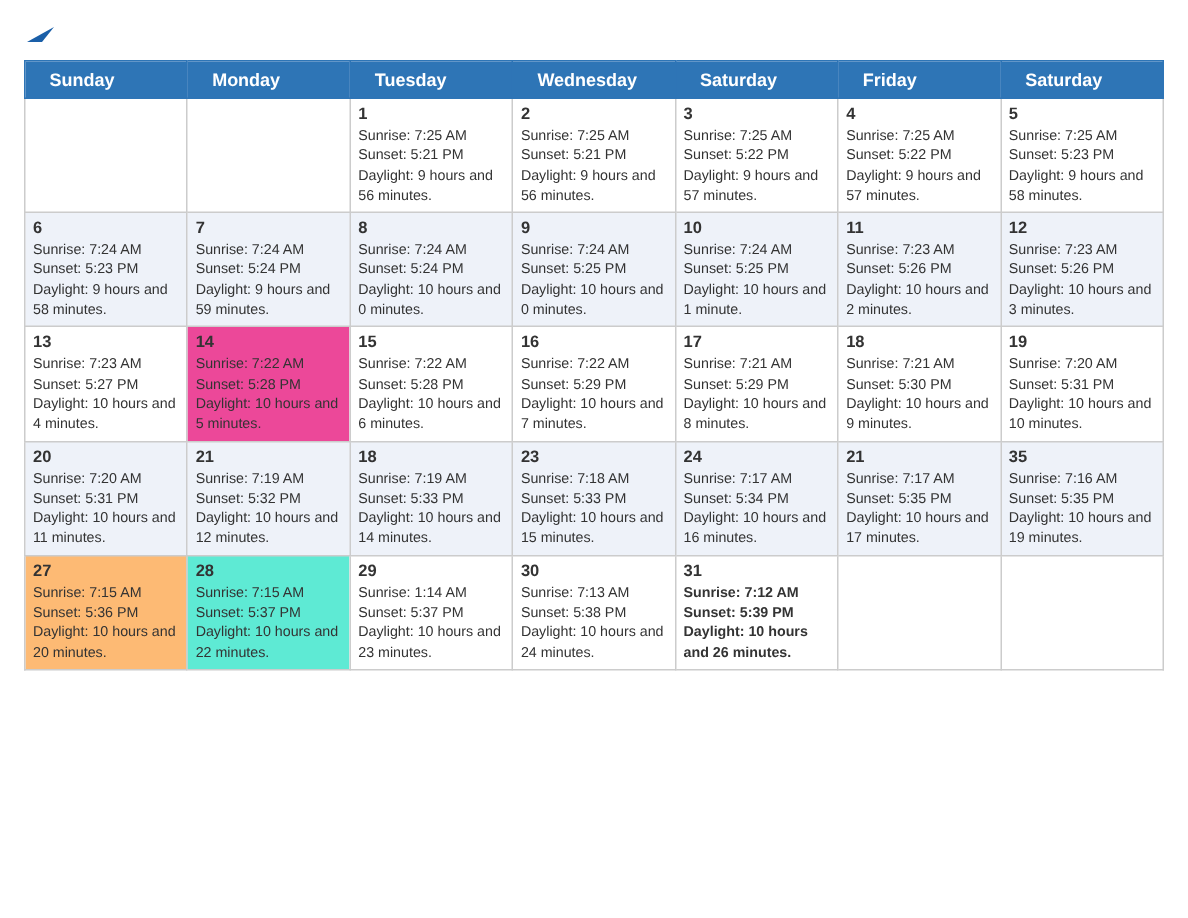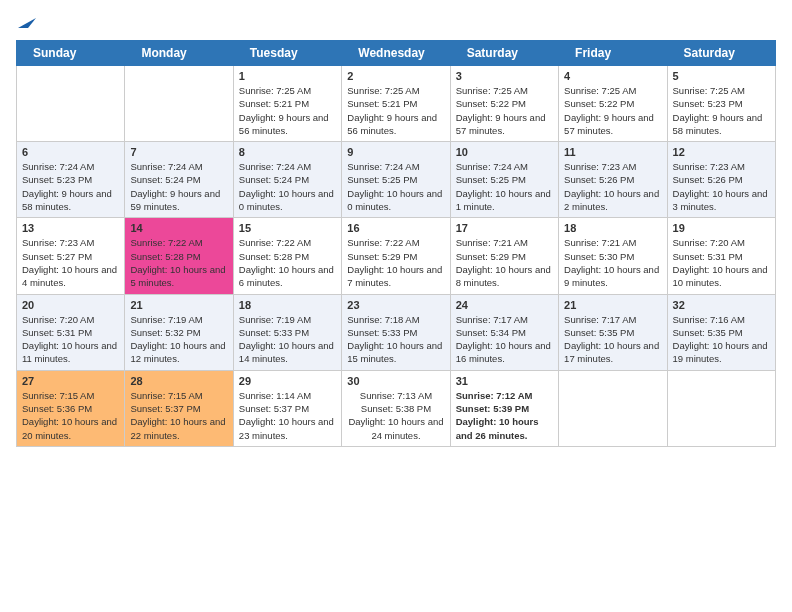--- a/index.html
+++ b/index.html
@@ -281,48 +281,48 @@
 Sunset: 5:34 PM
 Daylight: 10 hours and 16 minutes.</div>
         </td>
         <td style="background-color: rgb(238, 242, 249);">
           <span class="day-number">21</span>
           <div class="day-info" style="white-space: pre-line;">Sunrise: 7:17 AM
 Sunset: 5:35 PM
 Daylight: 10 hours and 17 minutes.</div>
         </td>
         <td style="background-color: rgb(238, 242, 249);">
-          <span class="day-number">32</span>
+          <span class="day-number">35</span>
           <div class="day-info" style="white-space: pre-line;">Sunrise: 7:16 AM
 Sunset: 5:35 PM
 Daylight: 10 hours and 19 minutes.</div>
         </td>
       </tr>
       <tr>
         <td style="background-color: #fdba74;">
           <span class="day-number">27</span>
           <div class="day-info" style="white-space: pre-line;">Sunrise: 7:15 AM
 Sunset: 5:36 PM
 Daylight: 10 hours and 20 minutes.</div>
         </td>
-        <td style="background-color: #fdba74;">
+        <td style="background-color: #5eead4;">
           <span class="day-number">28</span>
           <div class="day-info" style="white-space: pre-line;">Sunrise: 7:15 AM
 Sunset: 5:37 PM
 Daylight: 10 hours and 22 minutes.</div>
         </td>
         <td style="background-color: rgb(255, 255, 255);">
           <span class="day-number">29</span>
           <div class="day-info" style="white-space: pre-line;">Sunrise: 1:14 AM
 Sunset: 5:37 PM
 Daylight: 10 hours and 23 minutes.</div>
         </td>
         <td style="background-color: rgb(255, 255, 255);">
           <span class="day-number">30</span>
-          <div class="day-info" style="white-space: pre-line; text-align: center;">Sunrise: 7:13 AM
+          <div class="day-info" style="white-space: pre-line;">Sunrise: 7:13 AM
 Sunset: 5:38 PM
 Daylight: 10 hours and 24 minutes.</div>
         </td>
         <td style="background-color: rgb(255, 255, 255); margin-left: 24px;">
           <span class="day-number">31</span>
           <div class="day-info" style="white-space: pre-line; font-weight: bold;">Sunrise: 7:12 AM
 Sunset: 5:39 PM
 Daylight: 10 hours and 26 minutes.</div>
         </td>
         <td class="empty-cell"></td>

